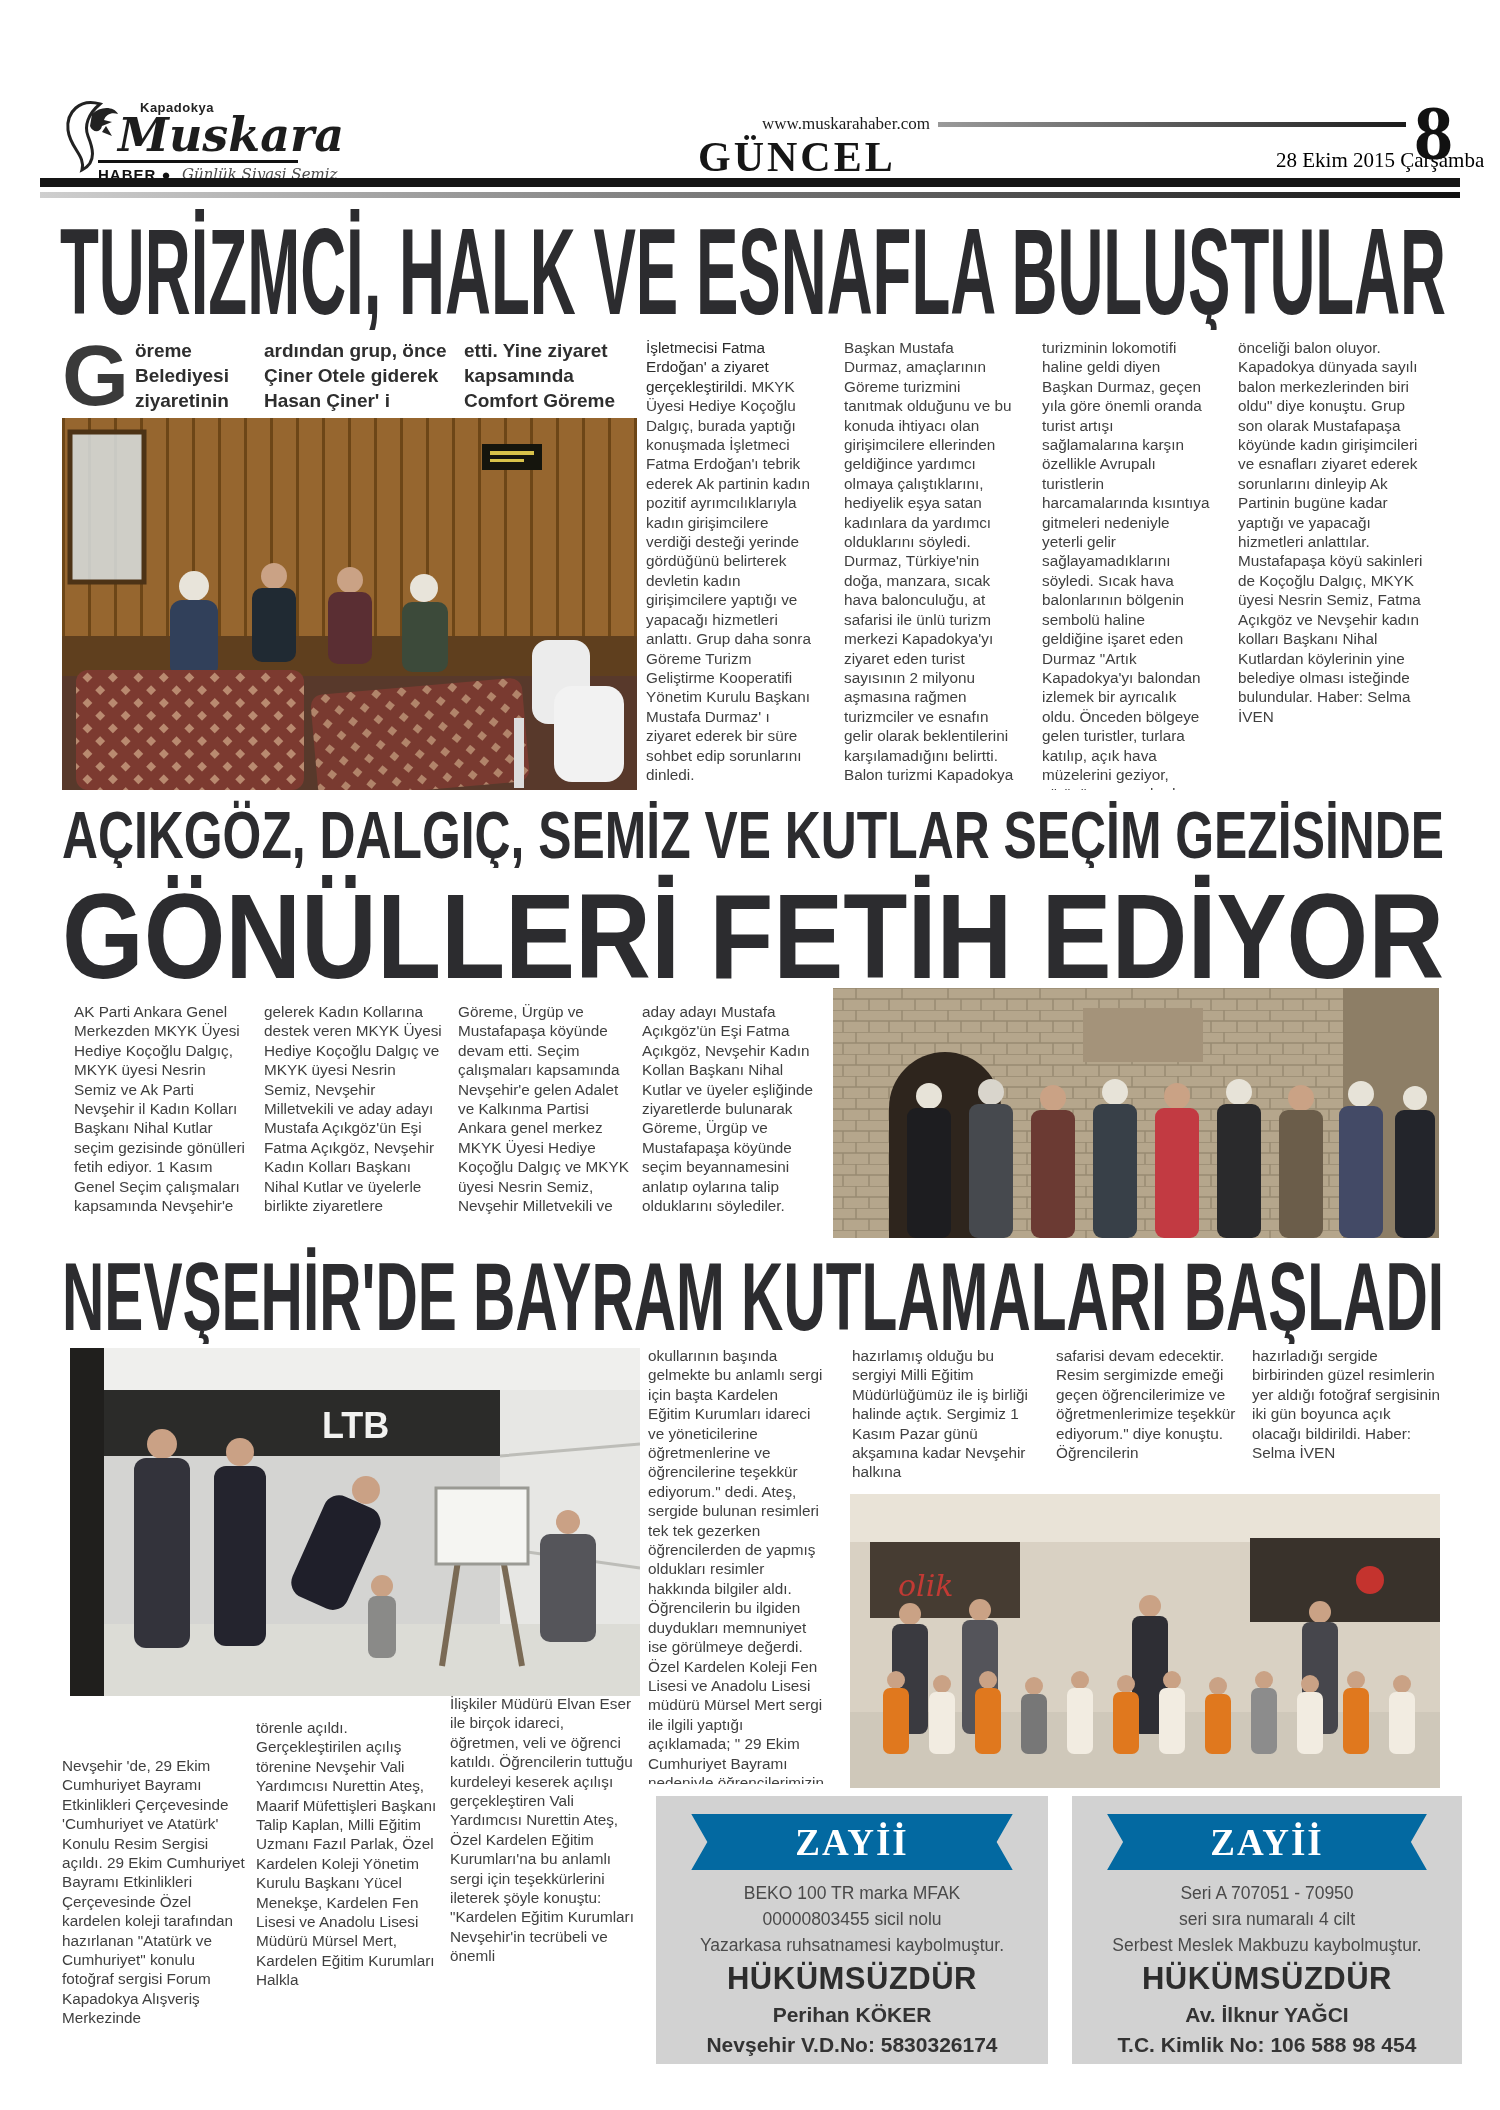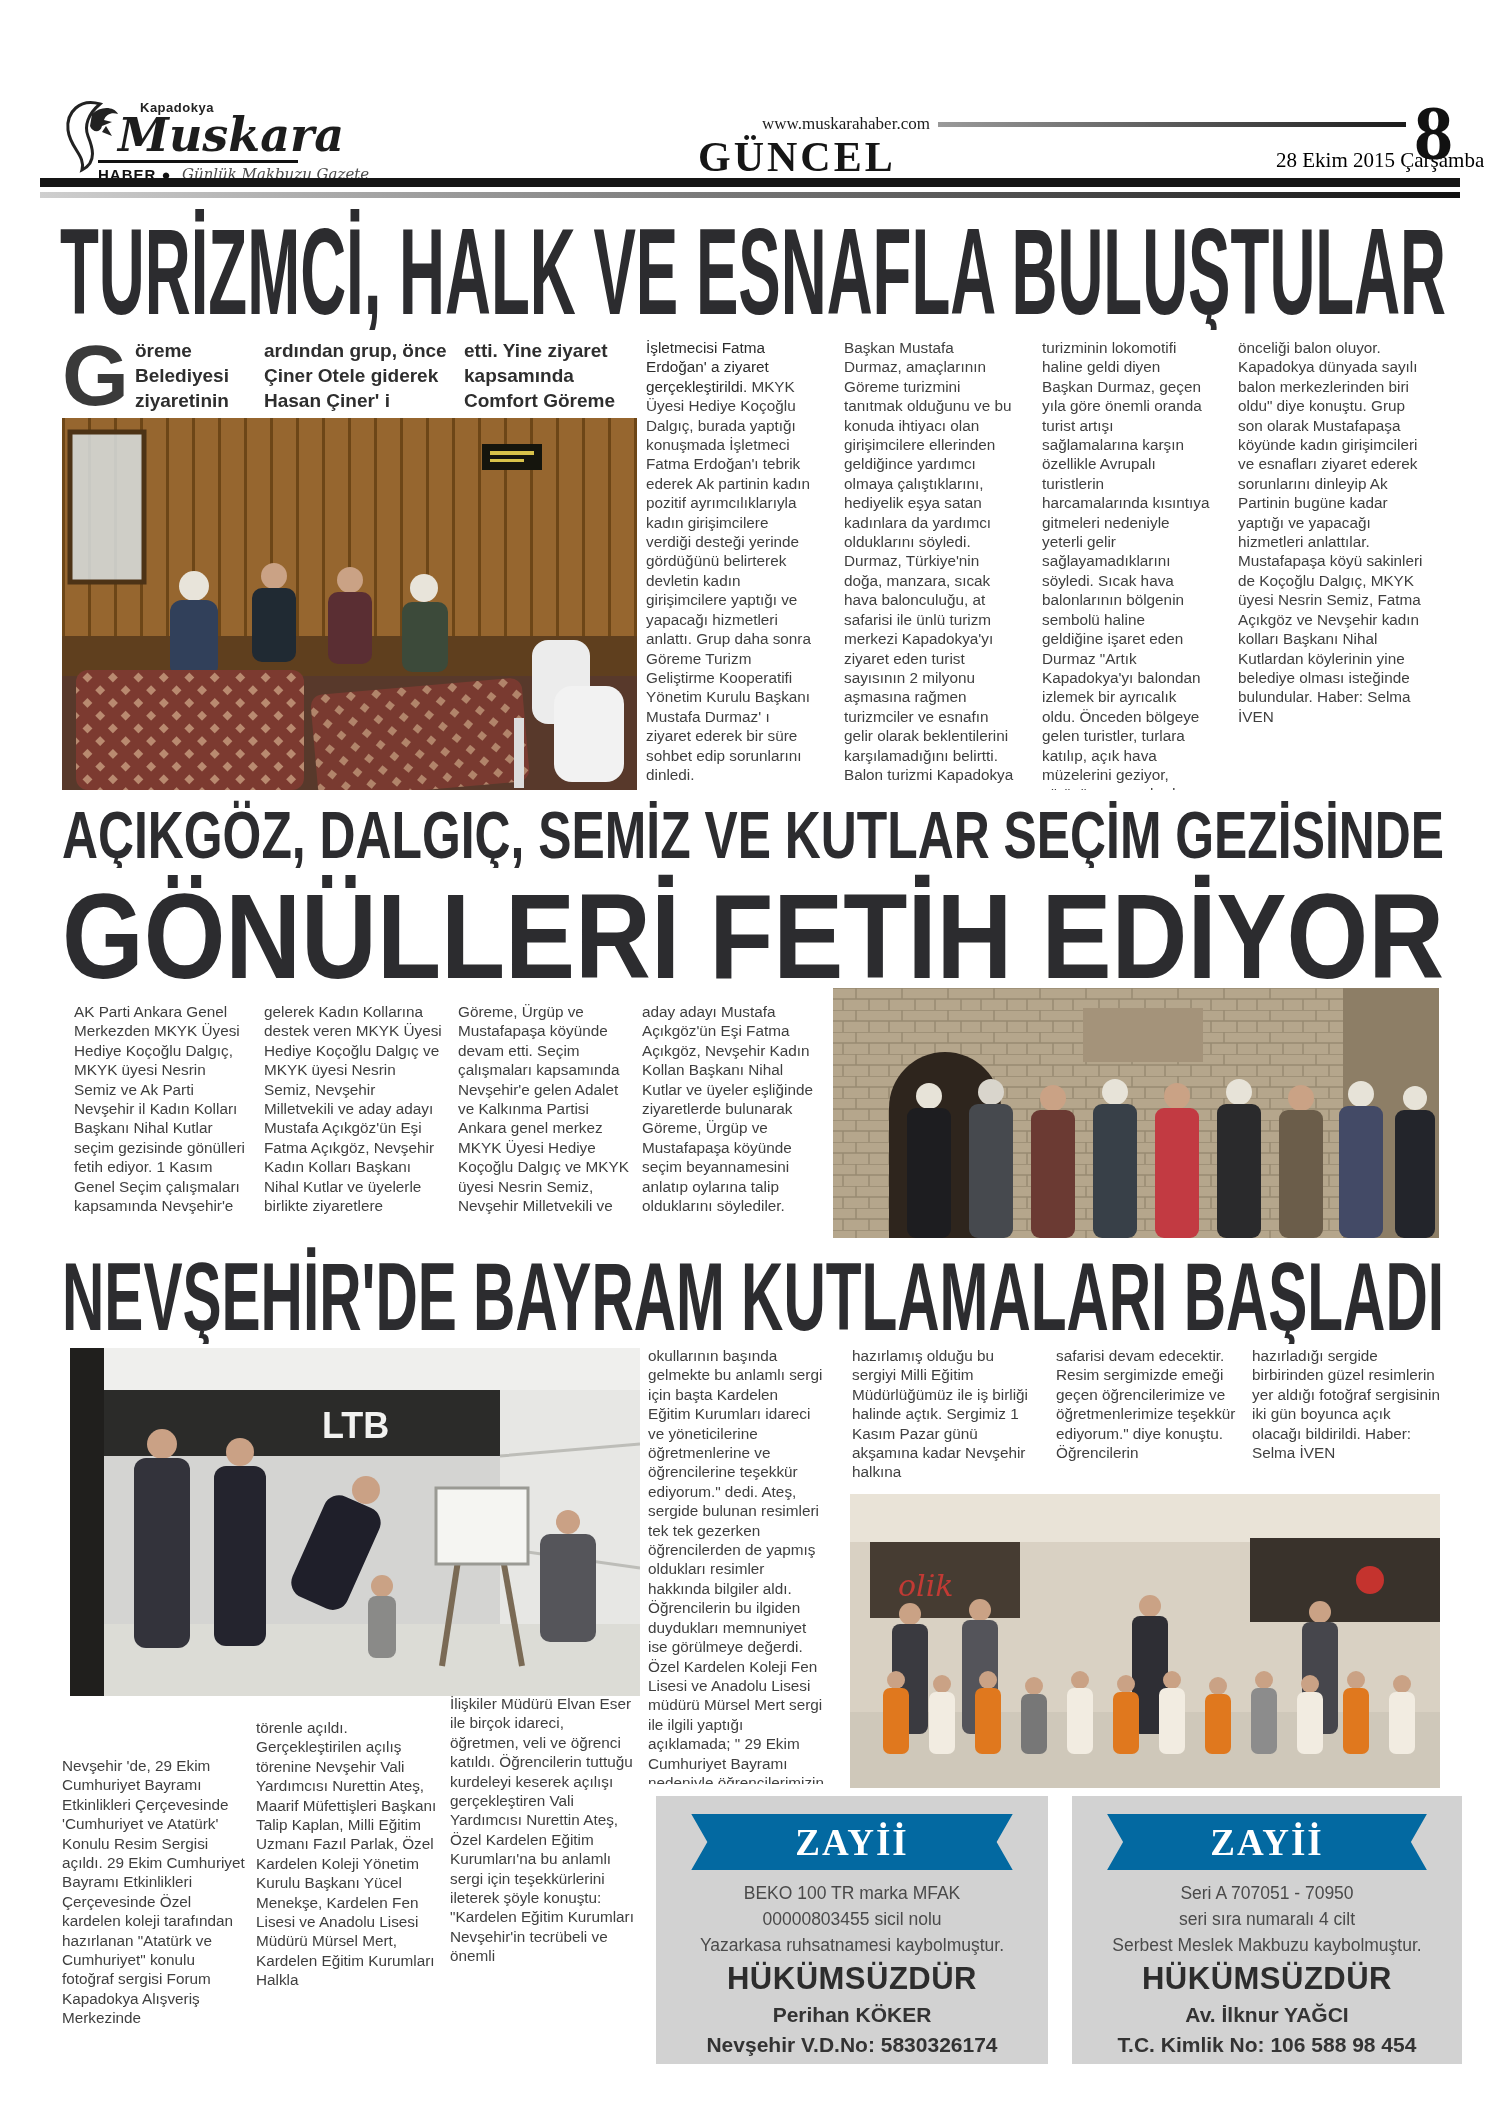--- a/index.html
+++ b/index.html
@@ -49,21 +49,21 @@
     <svg width="70" height="78" viewBox="0 0 70 78">
       <path d="M38 8 C18 2 4 16 6 34 C8 52 24 60 20 74 C36 66 30 50 26 40 C22 30 26 18 38 8 Z" fill="none" stroke="#222" stroke-width="3"></path>
       <path d="M30 18 C38 10 52 10 56 18 C50 16 44 18 42 24 L50 26 L40 30 C38 38 30 36 28 30 Z" fill="#222"></path>
       <path d="M44 30 l6 10 -10 -4 z" fill="#222"></path>
     </svg>
   </div>
   <div class="abs region" style="left:140px;top:100px;">Kapadokya</div>
   <div class="abs brand" style="left:118px;top:112px;">Muskara</div>
   <div class="abs" style="left:98px;top:160px;width:200px;height:3px;background:#111;"></div>
   <div class="abs brand-sub" style="left:98px;top:166px;">HABER ●</div>
-  <div class="abs tagline" style="left:182px;top:165px;">Günlük Makbuzu Gazete</div>
+  <div class="abs tagline" style="left:182px;top:165px;">Günlük Siyasi Semiz</div>
 
   <div class="abs website" style="left:762px;top:114px;">www.muskarahaber.com</div>
   <div class="abs hline" style="left:938px;top:122px;width:468px;"></div>
   <div class="abs section-title" style="left:698px;top:136px;">GÜNCEL</div>
   <div class="abs issue-date" style="left:1276px;top:148px;">28 Ekim 2015 Çarşamba</div>
   <div class="abs page-no" style="left:1414px;top:100px;">8</div>
 
   <div class="abs rule-black" style="left:40px;top:178px;width:1420px;height:9px;"></div>
   <div class="abs rule-grad" style="left:40px;top:192px;width:1420px;height:6px;"></div>
 

